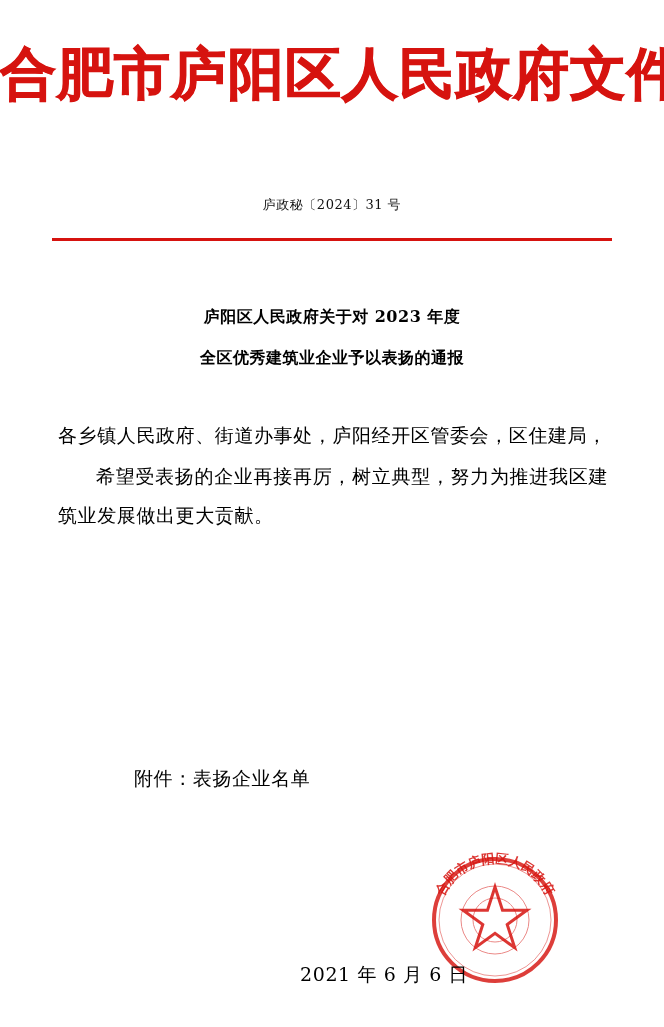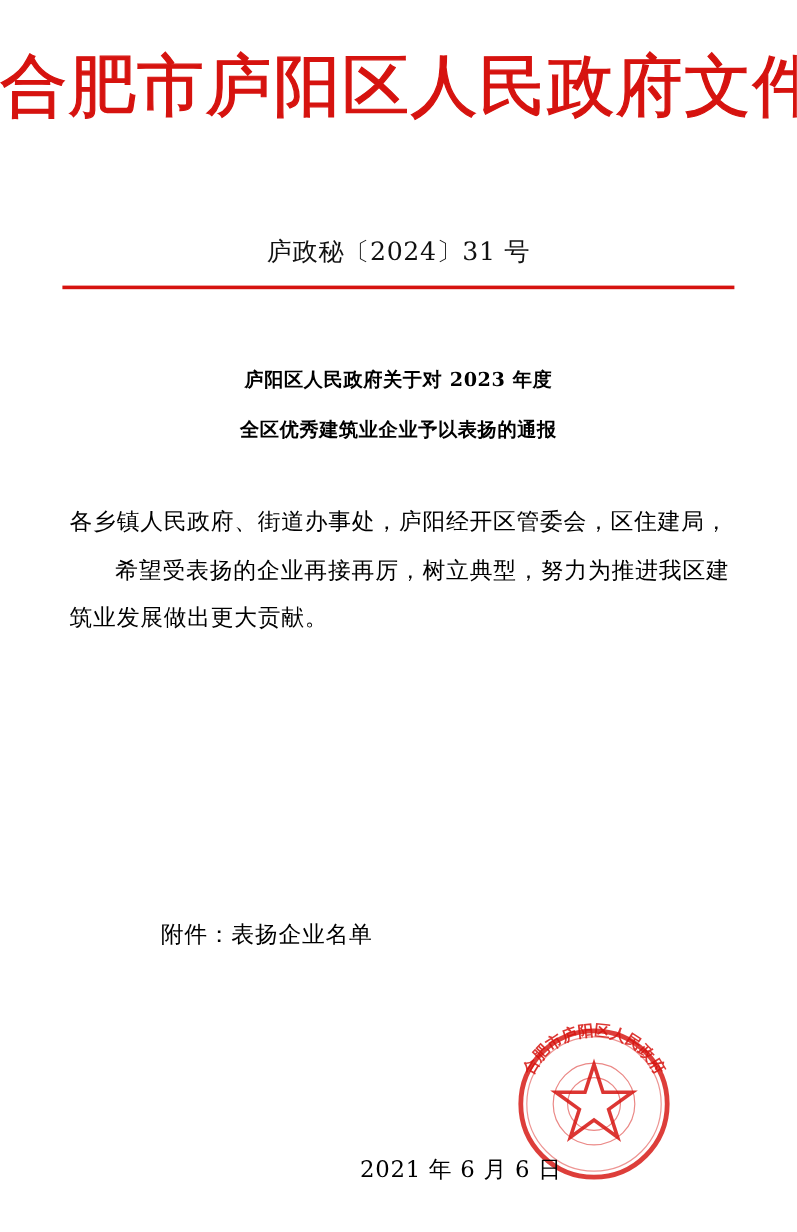--- a/index.html
+++ b/index.html
@@ -26,36 +26,36 @@
 
   
   .masthead {
     position: absolute;
     left: 0;
     top: 38px;
     width: 664px;
     text-align: center;
     color: #d6130f;
     font-family: "DejaVu Serif", "Liberation Serif", serif;
-    font-weight: normal;
+    font-weight: bold;
     font-size: 56px;
     letter-spacing: 1px;
     line-height: 70px;
     white-space: nowrap;
     -webkit-text-stroke: 1px #d6130f;
   }
 
   
   .doc-number {
     position: absolute;
     left: 0;
     top: 196px;
     width: 664px;
     text-align: center;
-    font-size: 21px;
+    font-size: 13px;
     letter-spacing: 0.5px;
     color: #111;
   }
 
   
   .red-rule {
     position: absolute;
     left: 52px;
     top: 238px;
     width: 560px;

